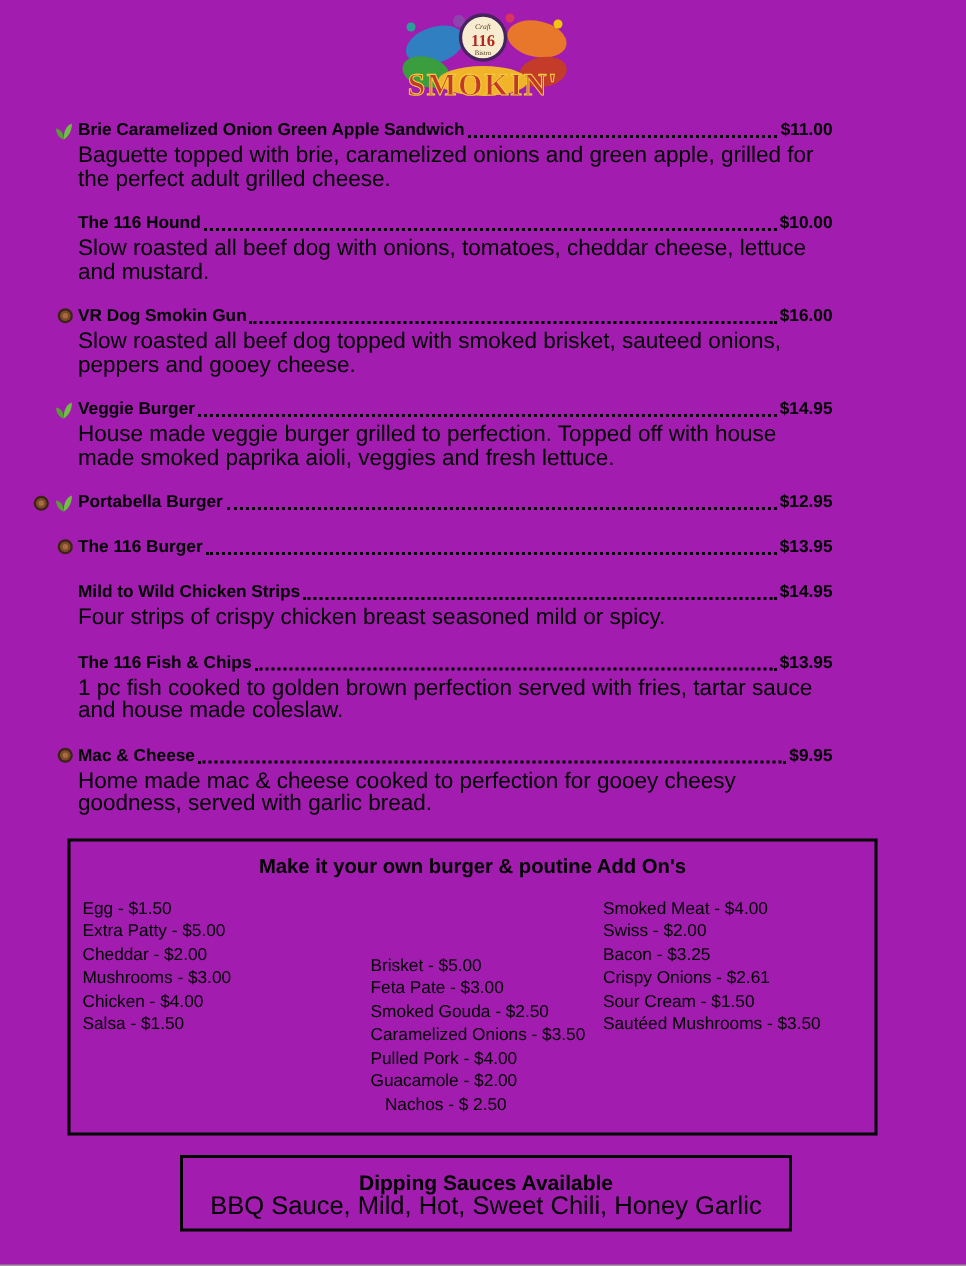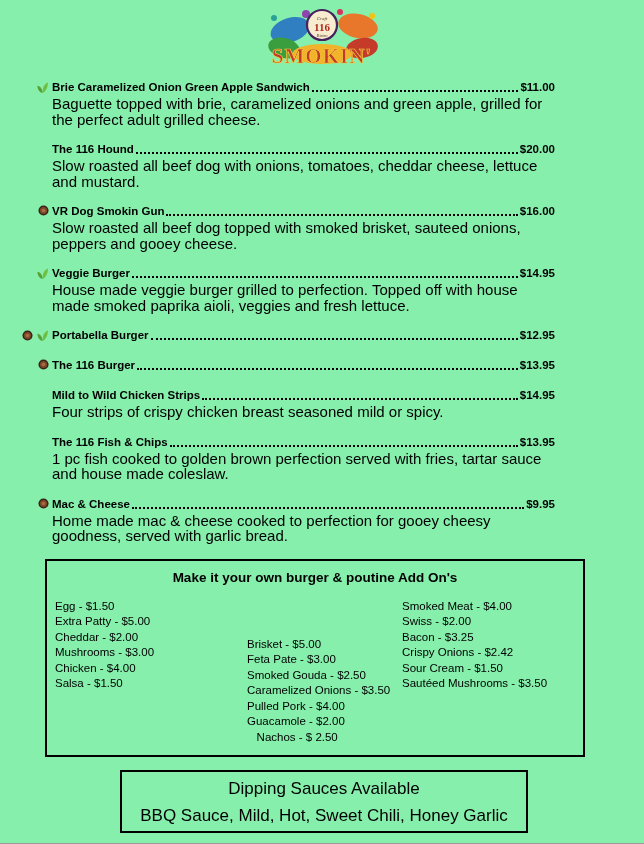--- a/index.html
+++ b/index.html
@@ -1,18 +1,18 @@
 <!DOCTYPE html>
 <html><head>
 <meta charset="utf-8">
 <style>
   html,body { margin:0; padding:0; background:#e9e9e9; }
   .page {
     position:relative; width:644px; height:844px; margin:0 auto;
-    background:#86efac; font-family:"Liberation Sans", sans-serif; color:#000;
+    background:#a21caf; font-family:"Liberation Sans", sans-serif; color:#000;
     box-sizing:border-box; border-bottom:1px solid #9a9a9a; overflow:hidden;
   }
   .logo-wrap { display:flex; justify-content:center; padding-top:4px; height:72px; }
   .menu { margin:4px 0 0 52px; width:503px; }
   .menu-item { position:relative; margin-bottom:15px; }
   .item-icons { position:absolute; right:100%; top:1px; display:flex; gap:3px; padding-right:3px; align-items:center; }
   .item-head { display:flex; align-items:flex-end; font-weight:bold; font-size:11.5px; line-height:15px; }
   .item-name { white-space:nowrap; }
   .leader { flex:1; border-bottom:2px dotted #000; margin:0 2px 3px 2px; min-width:10px; }
   .item-price { white-space:nowrap; }
@@ -27,21 +27,21 @@
   .addon-col { font-size:11.5px; line-height:15.5px; }
   .addon-col-1 { width:192px; padding-left:2px; }
   .addon-col-2 { width:155px;margin-top:38px; }
   .addon-col-3 { flex:1; }
   .addon-item { white-space:pre; }
 
   .sauces-box {
     margin:13px 0 0 120px; width:408px; box-sizing:border-box;
     border:2px solid #000; padding:8px 6px 8px 6px; text-align:center;
   }
-  .sauces-title { font-weight:normal; font-size:17px; line-height:17px; margin-bottom:12px; }
+  .sauces-title { font-weight:bold; font-size:14px; line-height:17px; }
   .sauces-list { font-size:17px; line-height:14px; }
   .icon { display:inline-flex; }
 </style>
 </head>
 <body>
 
 <div class="page">
 
   <div class="logo-wrap">
     <svg viewBox="0 0 120 68" width="122" height="68">
@@ -81,21 +81,21 @@
     <div class="item-desc">Baguette topped with brie, caramelized onions and green apple, grilled for the perfect adult grilled cheese.</div>
   </div>
       <div class="menu-item">
     <span class="item-icons">
       
       
     </span>
     <div class="item-head">
       <span class="item-name">The 116 Hound</span>
       <span class="leader"></span>
-      <span class="item-price">$20.00</span>
+      <span class="item-price">$10.00</span>
     </div>
     <div class="item-desc">Slow roasted all beef dog with onions, tomatoes, cheddar cheese, lettuce and mustard.</div>
   </div>
       <div class="menu-item">
     <span class="item-icons">
       <span class="icon">
         <svg viewBox="0 0 12 12" width="11" height="11">
           <circle cx="6" cy="6" r="5.5" fill="#3a2216"></circle>
           <circle cx="6" cy="6" r="3.9" fill="#7a4a2b"></circle>
           <circle cx="6" cy="6" r="2" fill="#aa6c3e"></circle>
@@ -227,21 +227,21 @@
           <div class="addon-item">Smoked Gouda - $2.50</div>
           <div class="addon-item">Caramelized Onions - $3.50</div>
           <div class="addon-item">Pulled Pork - $4.00</div>
           <div class="addon-item">Guacamole - $2.00</div>
           <div class="addon-item">   Nachos - $ 2.50</div>
         </div>
         <div class="addon-col addon-col-3">
           <div class="addon-item">Smoked Meat - $4.00</div>
           <div class="addon-item">Swiss - $2.00</div>
           <div class="addon-item">Bacon - $3.25</div>
-          <div class="addon-item">Crispy Onions - $2.42</div>
+          <div class="addon-item">Crispy Onions - $2.61</div>
           <div class="addon-item">Sour Cream - $1.50</div>
           <div class="addon-item">Sautéed Mushrooms - $3.50</div>
         </div>
       </div>
   </div>
 
   <div class="sauces-box">
     <div class="sauces-title">Dipping Sauces Available</div>
     <div class="sauces-list">BBQ Sauce, Mild, Hot, Sweet Chili, Honey Garlic</div>
   </div>

